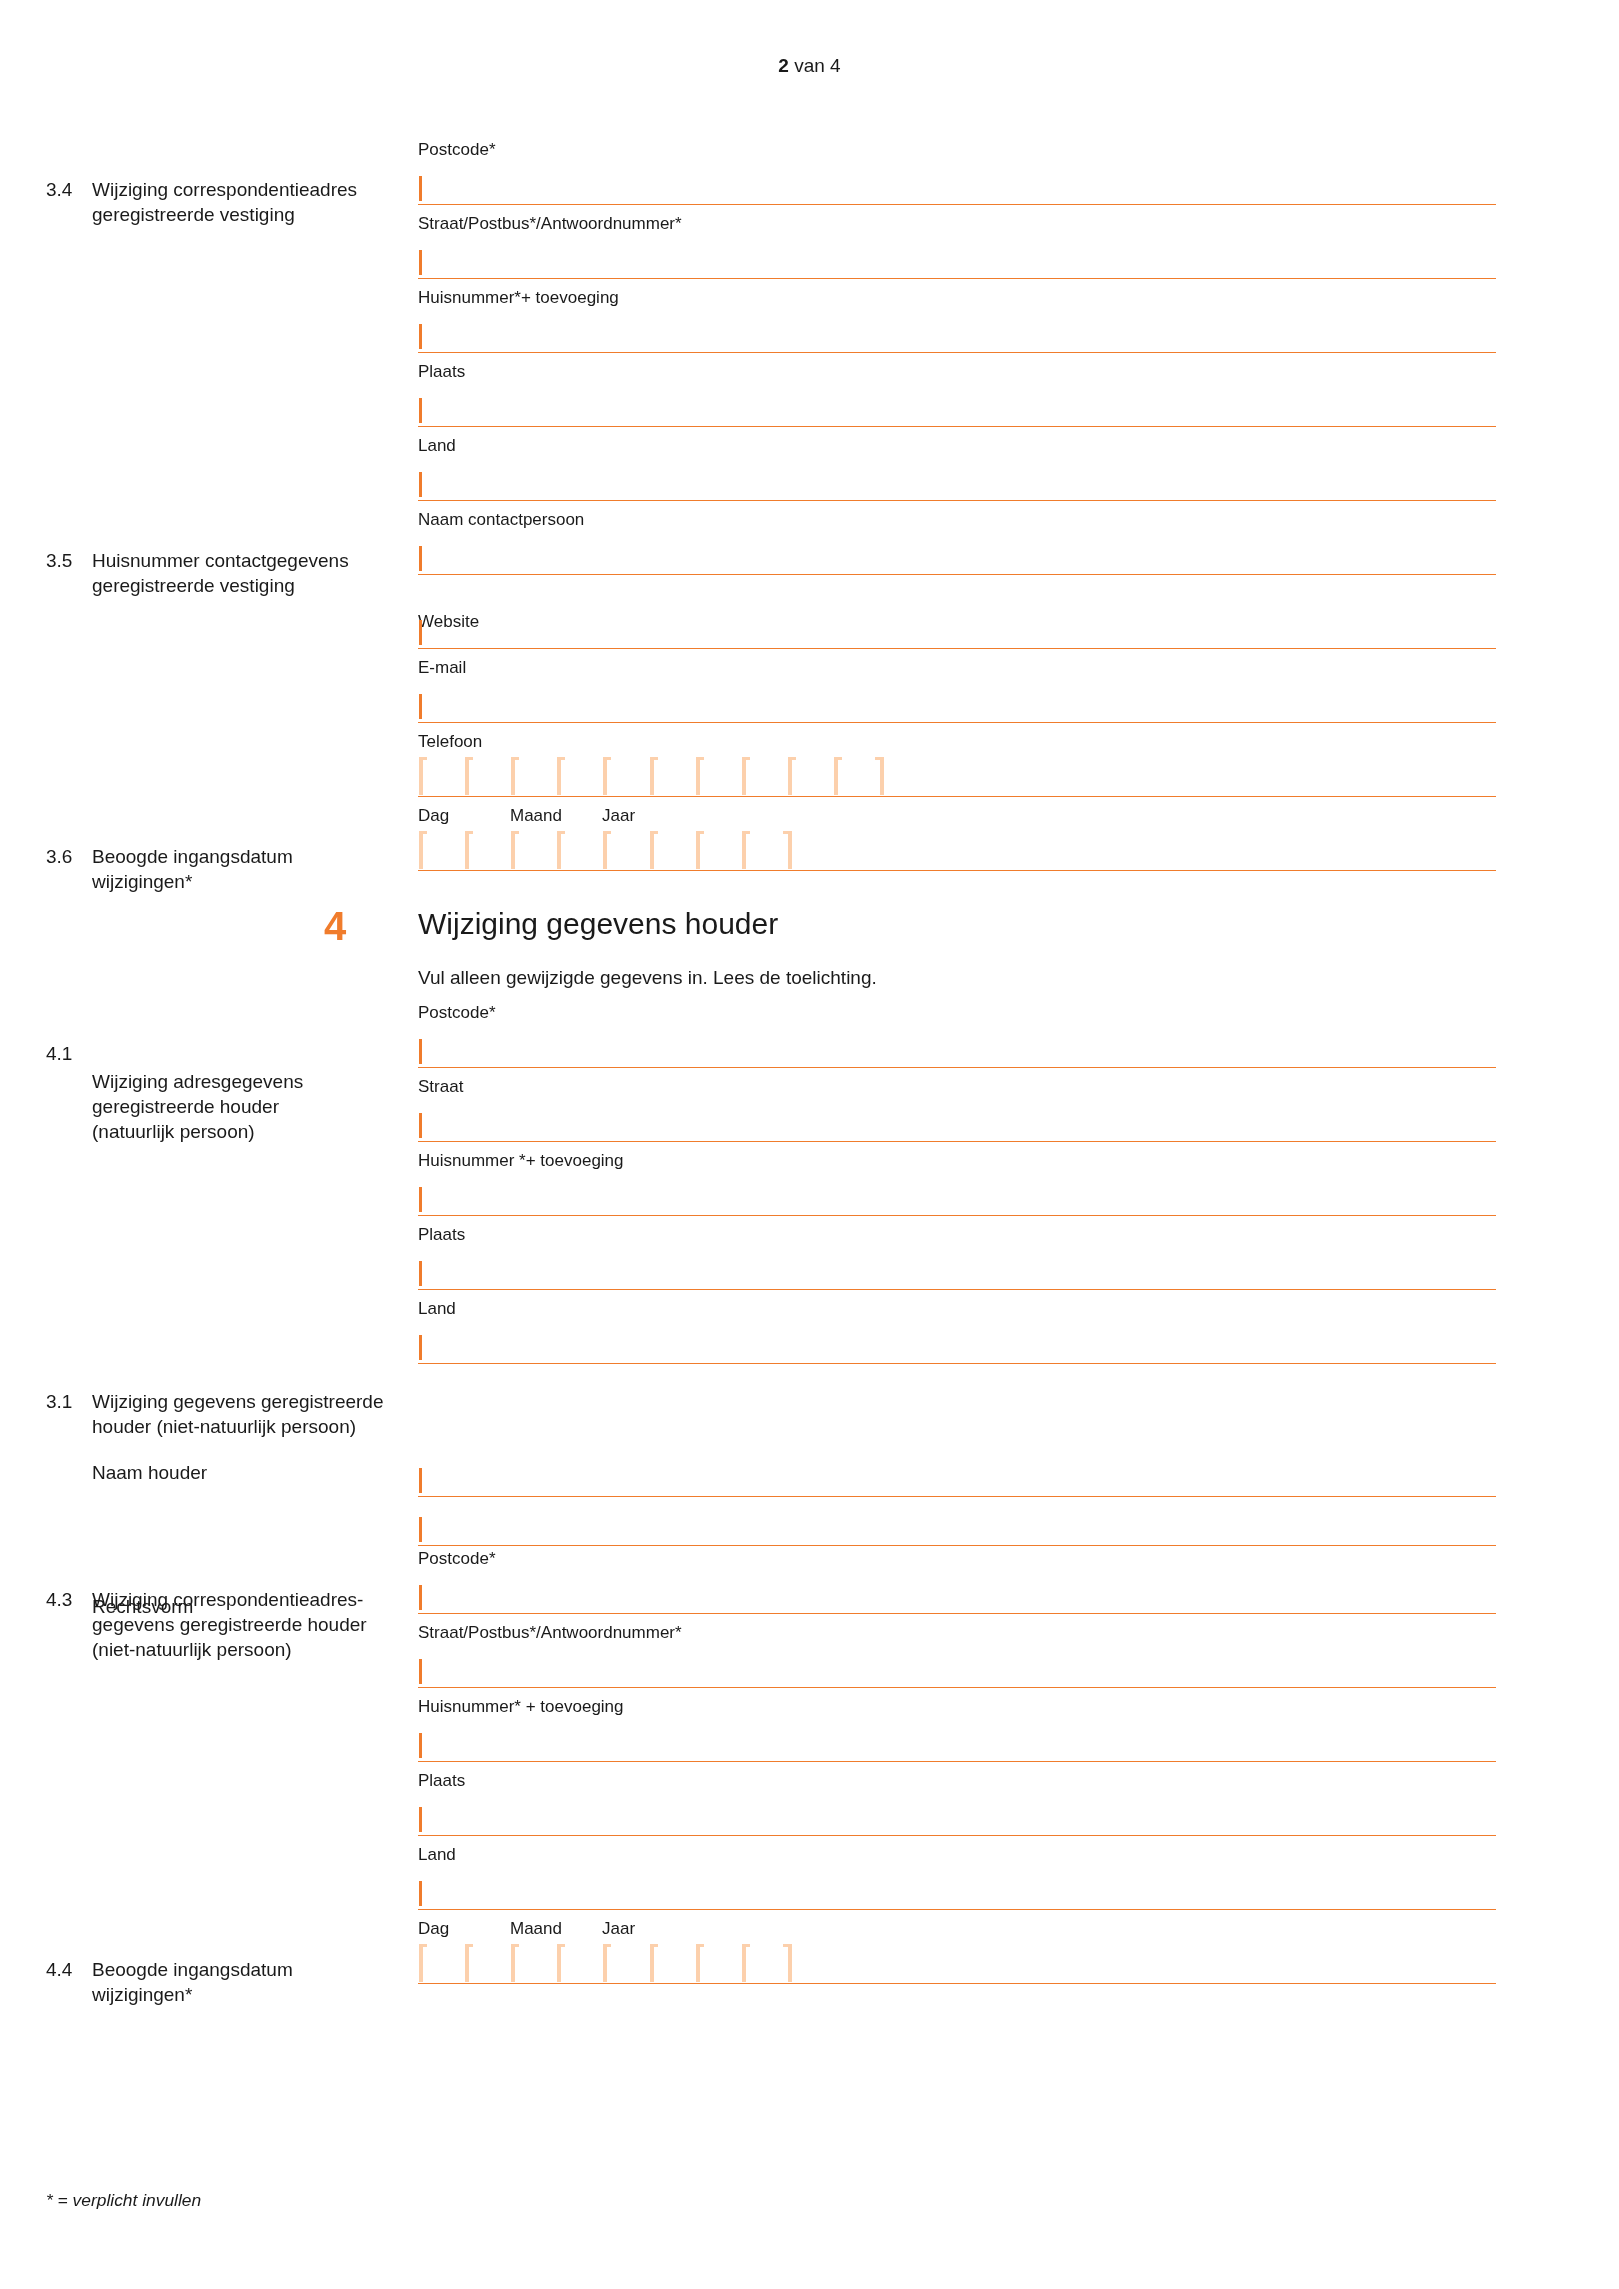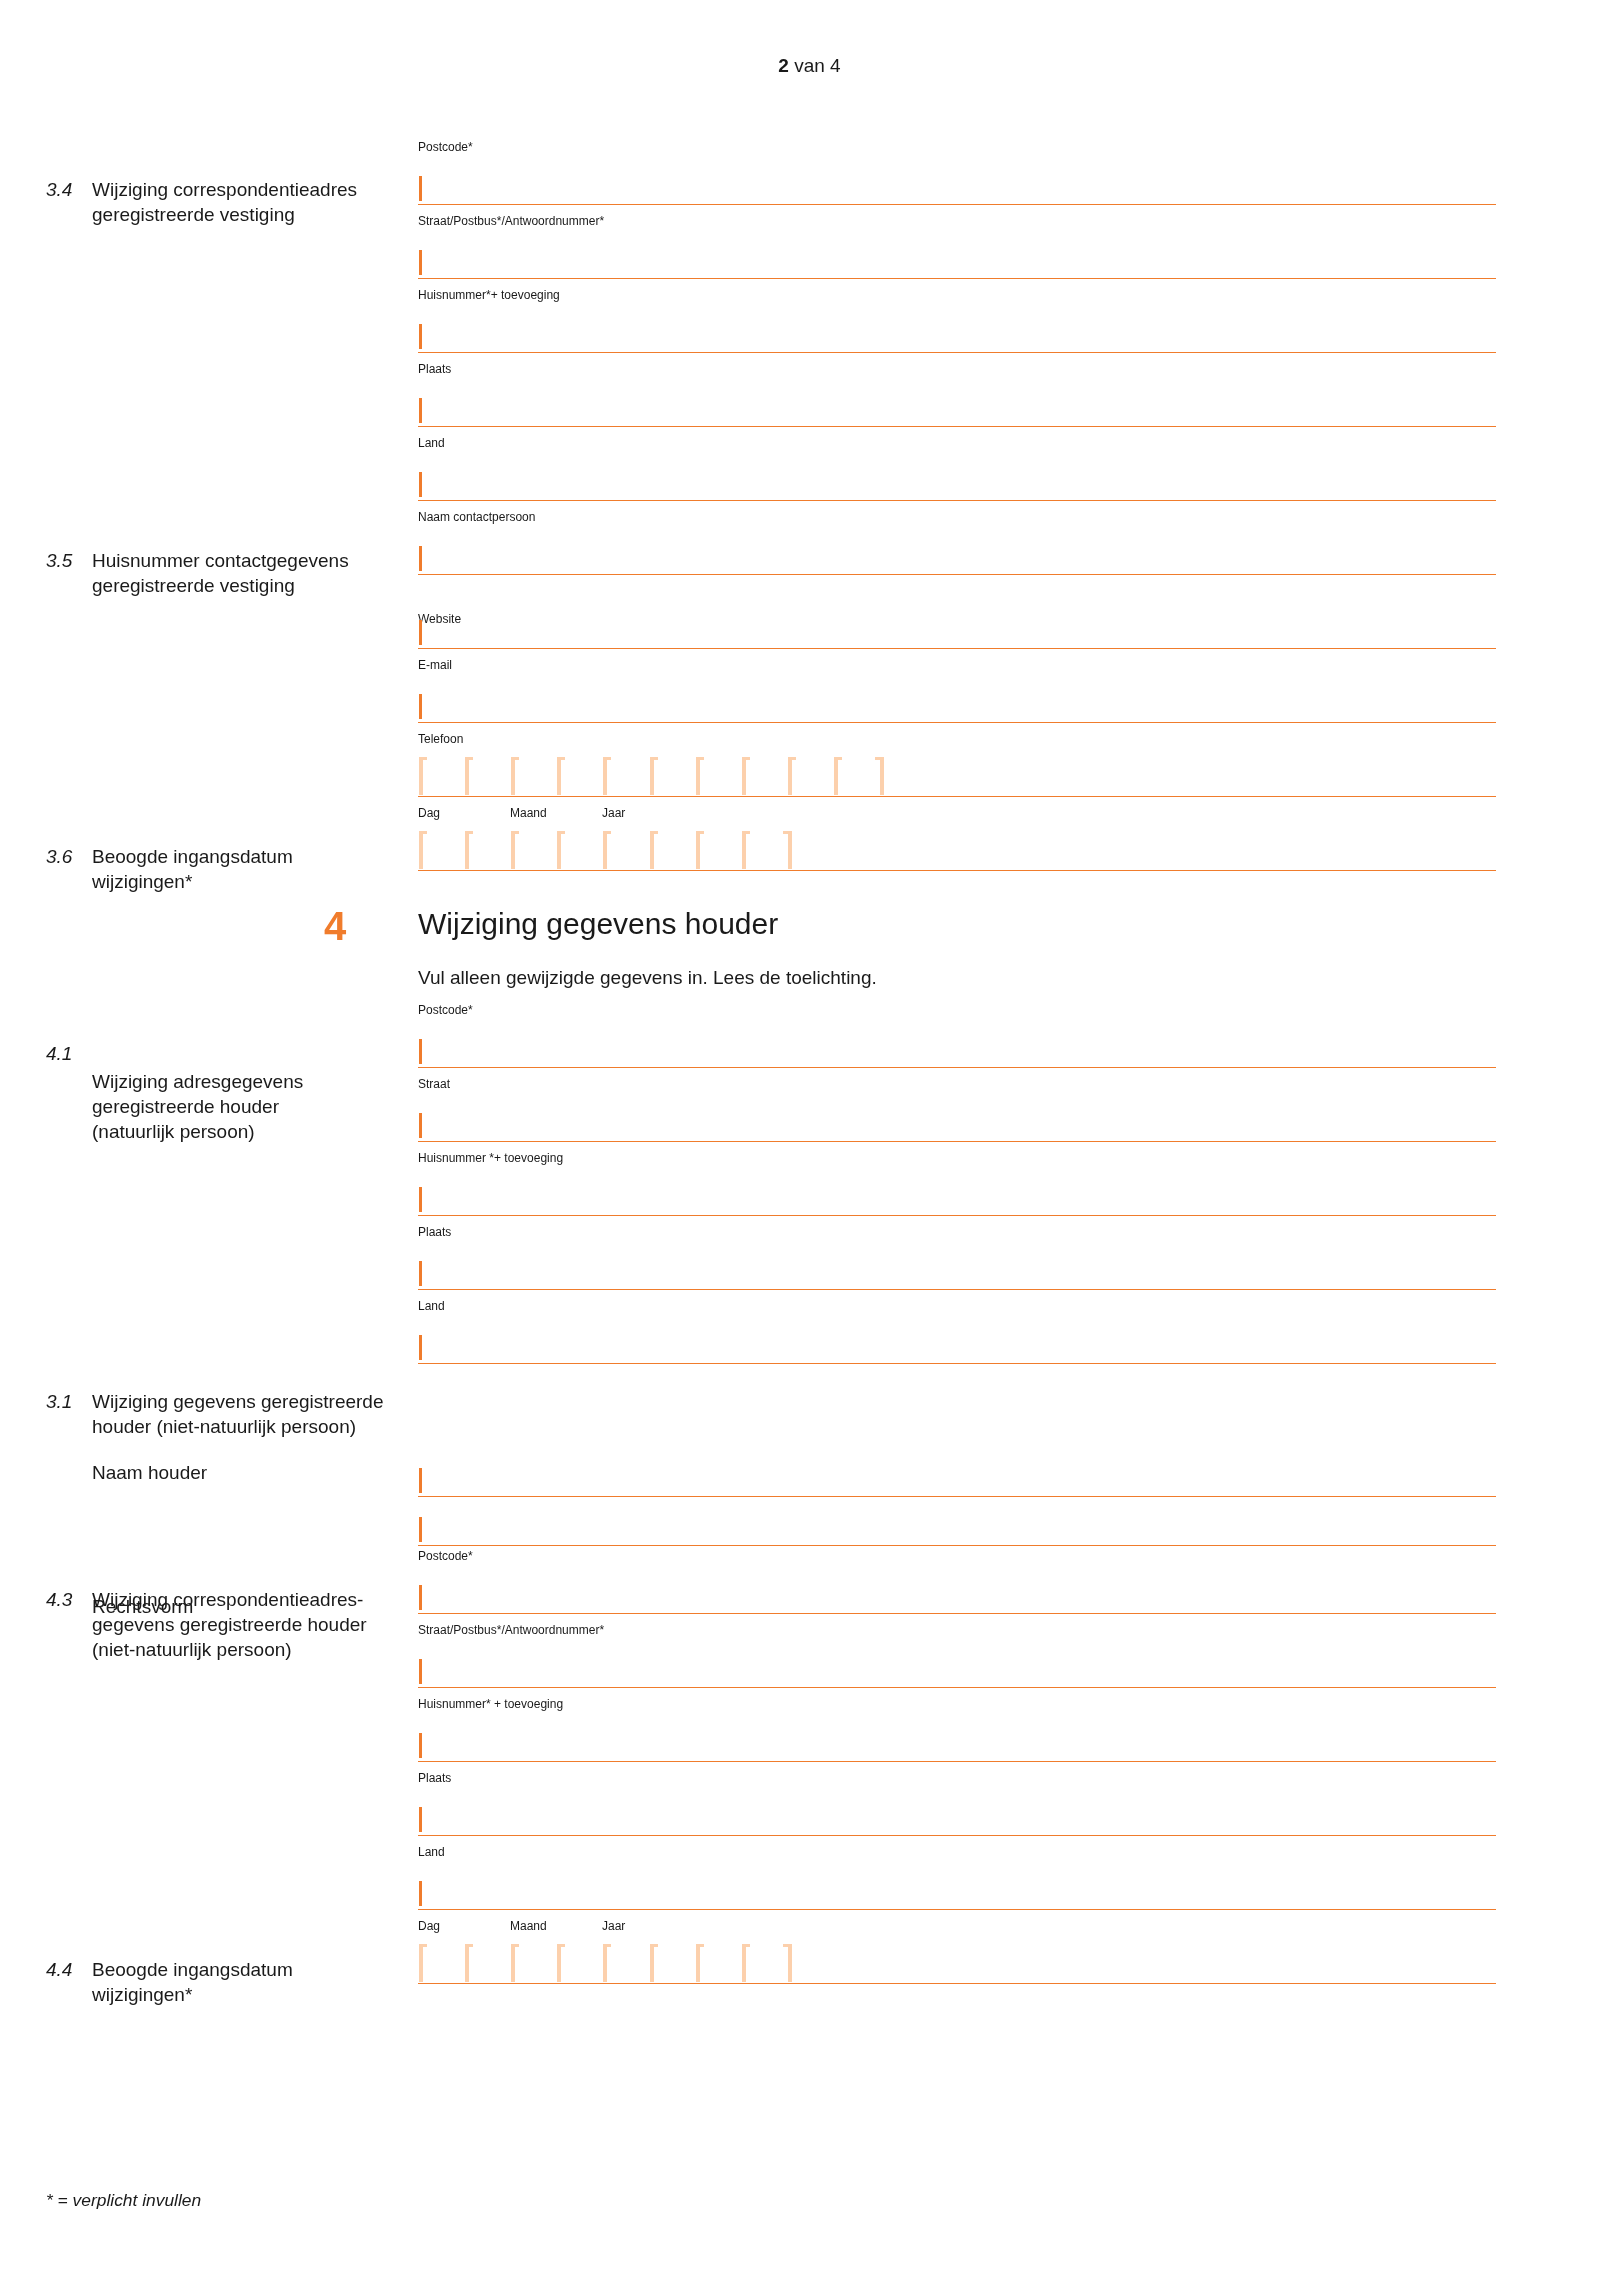--- a/index.html
+++ b/index.html
@@ -1,22 +1,22 @@
 <!DOCTYPE html>
 <html style="font-size:14.6px"><head>
 <meta charset="utf-8">
 <style>
   html, body { margin:0; padding:0; background:#fff; }
   body { width:1619px; height:2290px; position:relative; font-family:"Liberation Sans", sans-serif; color:#1a1a1a; overflow:hidden; }
   .abs { position:absolute; }
   .pagenum { left:0; width:1619px; top:55px; text-align:center; font-size:19px; }
   .pagenum b { font-weight:bold; }
-  .secnum { left:46px; font-size:19px;font-style:italic; }
+  .secnum { left:46px; font-size:19px; }
   .sectitle { left:92px; font-size:19px; line-height:25px; width:302px; }
-  .flabel { left:418px; font-size:12px; }
+  .flabel { left:418px; font-size:17px; }
   .field { left:418px; width:1078px; height:31px; border-bottom:1.8px solid #f07c2c; box-sizing:border-box; }
   .field .cursor { position:absolute; left:0.9px; top:1.8px; width:2.7px; height:25.6px; background:#f07c2c; }
   .boxes { left:418px; width:1078px; height:42px; border-bottom:1.8px solid #f07c2c; box-sizing:border-box; }
   .tick { position:absolute; top:1.8px; width:3.7px; height:38px; background:#fcd0ac; }
   .tick::before { content:""; position:absolute; top:0; left:0; width:8.2px; height:3.7px; background:#fcd0ac; }
   .tick.end::before { left:-4.6px; }
   .bignum { left:324px; font-size:40px; font-weight:bold; color:#f07c2c; }
   .h2 { left:418px; font-size:30px; }
   .intro { left:418px; font-size:19px; }
   .footer { left:46px; top:2190px; font-size:17.4px; font-style:italic; }

